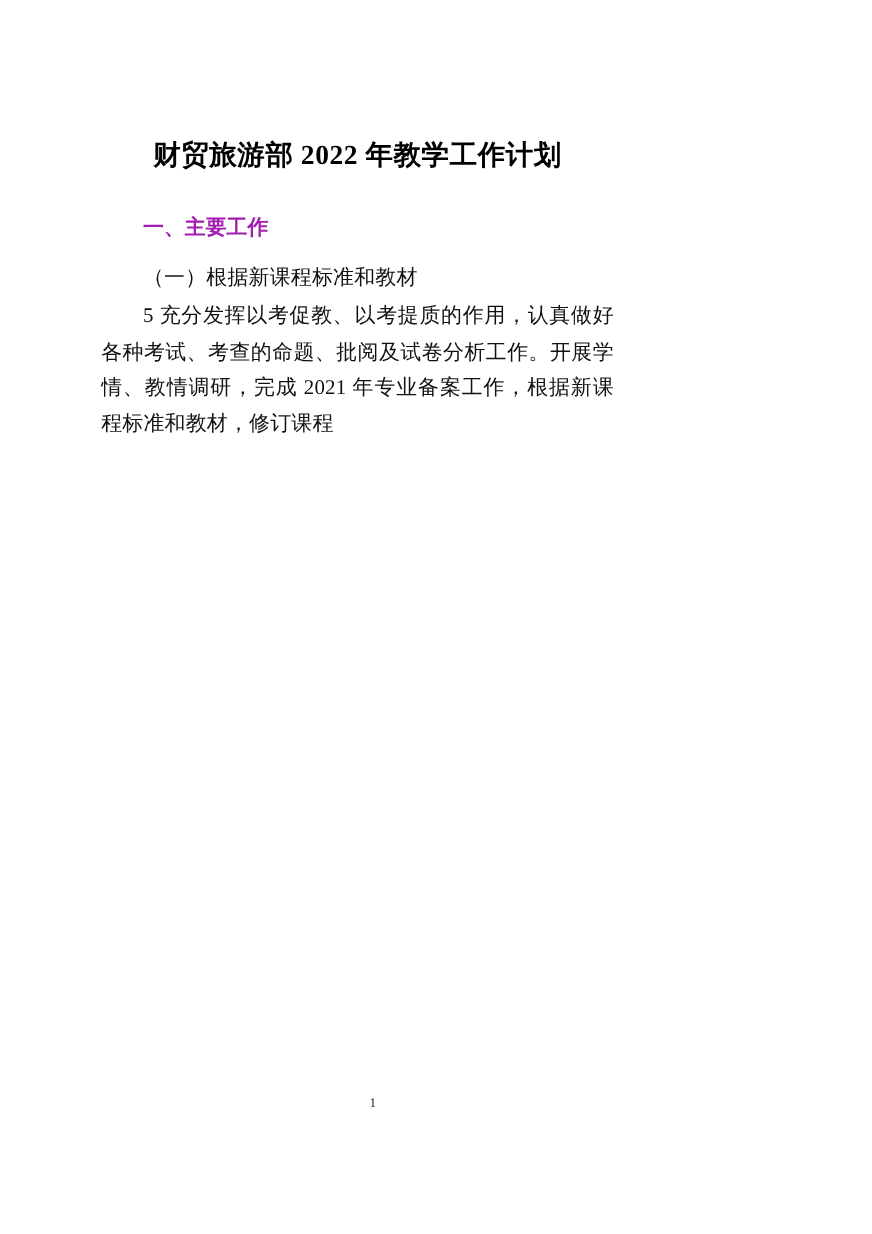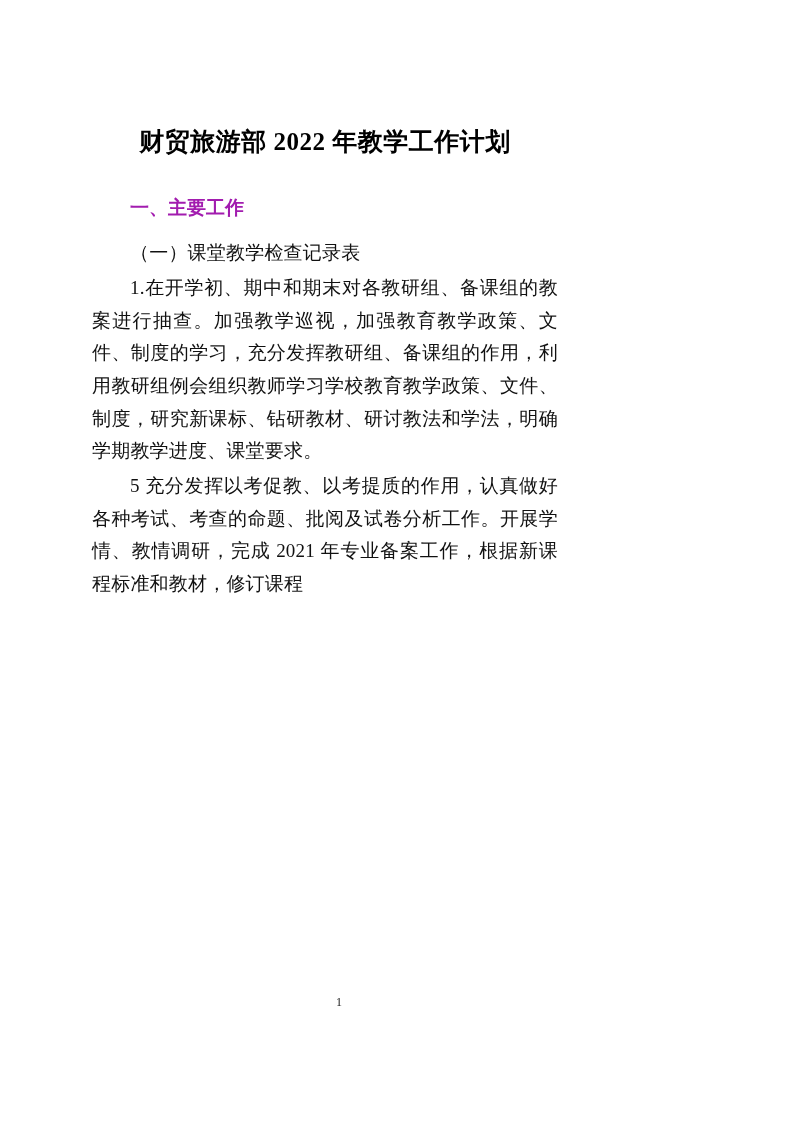--- a/index.html
+++ b/index.html
@@ -64,18 +64,17 @@
 </style>
 </head>
 <body>
 
 <div class="page">
 
   <h1 class="doc-title">财贸旅游部 2022 年教学工作计划</h1>
 
   <h2 class="section-heading">一、主要工作</h2>
 
-  <p class="para">（一）课堂教学检查记录表</p>
-  <p class="para">1.在开学初、期中和期末对各教研组、备课组的教案进行抽查。加强教学巡视，加强教育教学政策、文件、制度的学习，充分发挥教研组、备课组的作用，利用教研组例会组织教师学习学校教育教学政策、文件、制度，研究新课标、钻研教材、研讨教法和学法，明确学期教学进度、课堂要求。</p>
+  <p class="para">（一）根据新课程标准和教材</p>
   <p class="para">5 充分发挥以考促教、以考提质的作用，认真做好各种考试、考查的命题、批阅及试卷分析工作。开展学情、教情调研，完成 2021 年专业备案工作，根据新课程标准和教材，修订课程</p>
 
   <div class="page-number">1</div>
 </div>
 
 </body></html>

